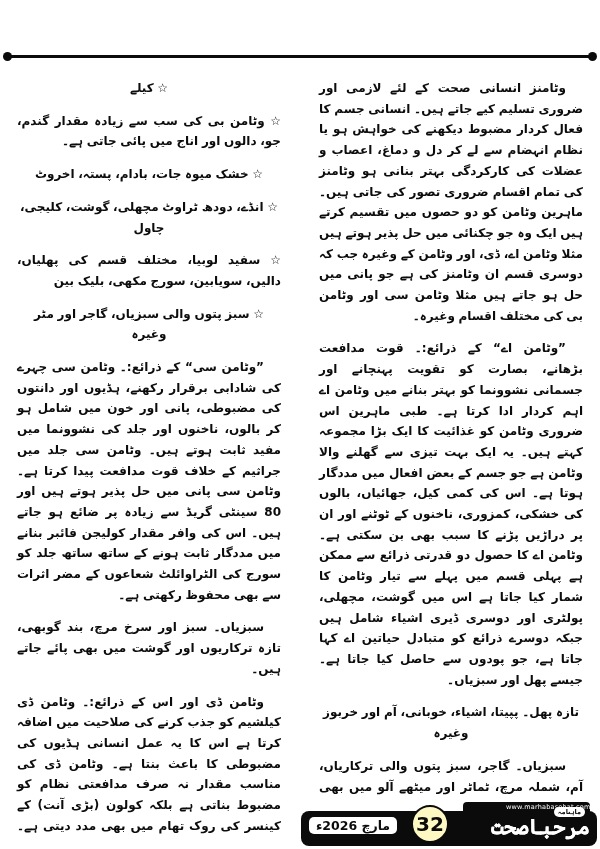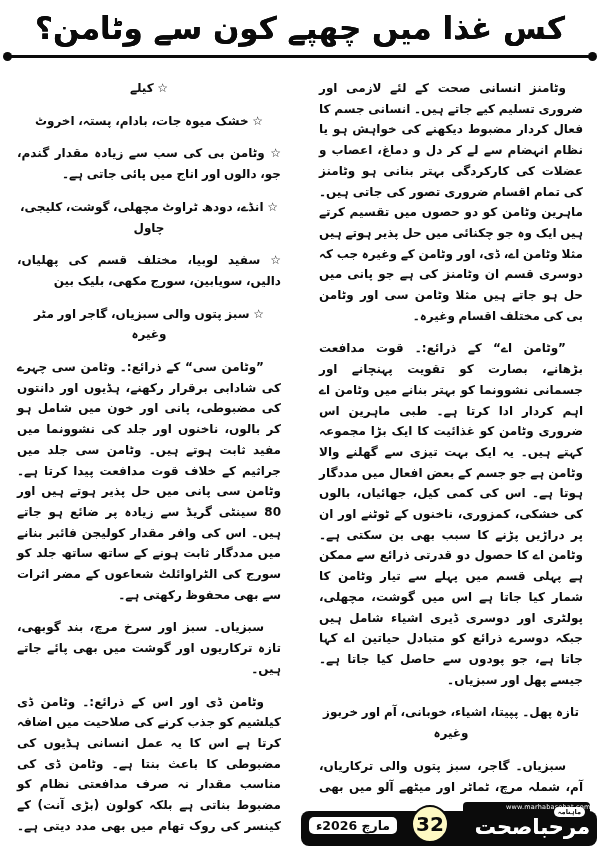--- a/index.html
+++ b/index.html
@@ -107,55 +107,55 @@
     white-space: nowrap;
   }
   .logo-name {
     position: absolute; top: 4px; right: 7px;
     color: #ffffff;
     font-size: 21px;
     font-weight: bold;
     direction: rtl;
     white-space: nowrap;
     text-shadow: 0 0 0.6px #fff;
+    font-family: Liberation Serif, serif;
   }
   .monthly-badge {
     position: absolute; top: -4px; right: 12px;
     background: #ffffff;
     color: #0b0b0b;
     font-size: 6.5px;
     font-weight: bold;
     padding: 1px 4px;
     border-radius: 5px;
     direction: rtl;
     z-index: 7;
     margin-left: 44px;
   }
 </style>
 </head>
 <body>
 
 <div class="page">
 
-  <div class="page-title">کس غذا میں چھپے کون سے وٹامن؟</div>
 
   <div class="divider"></div>
 
   <div class="columns">
     <div class="col col-right">
         <p class="ln para">وٹامنز انسانی صحت کے لئے لازمی اور ضروری تسلیم کیے جاتے ہیں۔ انسانی جسم کا فعال کردار مضبوط دیکھنے کی خواہش ہو یا نظام انہضام سے لے کر دل و دماغ، اعصاب و عضلات کی کارکردگی بہتر بنانی ہو وٹامنز کی تمام اقسام ضروری تصور کی جاتی ہیں۔ ماہرین وٹامن کو دو حصوں میں تقسیم کرتے ہیں ایک وہ جو چکنائی میں حل پذیر ہوتے ہیں مثلا وٹامن اے، ڈی، اور وٹامن کے وغیرہ جب کہ دوسری قسم ان وٹامنز کی ہے جو پانی میں حل ہو جاتے ہیں مثلا وٹامن سی اور وٹامن بی کی مختلف اقسام وغیرہ۔</p>
         <p class="ln para">”وٹامن اے“ کے ذرائع:۔ قوت مدافعت بڑھانے، بصارت کو تقویت پہنچانے اور جسمانی نشوونما کو بہتر بنانے میں وٹامن اے اہم کردار ادا کرتا ہے۔ طبی ماہرین اس ضروری وٹامن کو غذائیت کا ایک بڑا مجموعہ کہتے ہیں۔ یہ ایک بہت تیزی سے گھلنے والا وٹامن ہے جو جسم کے بعض افعال میں مددگار ہوتا ہے۔ اس کی کمی کیل، جھائیاں، بالوں کی خشکی، کمزوری، ناخنوں کے ٹوٹنے اور ان پر دراڑیں پڑنے کا سبب بھی بن سکتی ہے۔ وٹامن اے کا حصول دو قدرتی ذرائع سے ممکن ہے پہلی قسم میں پہلے سے تیار وٹامن کا شمار کیا جاتا ہے اس میں گوشت، مچھلی، پولٹری اور دوسری ڈیری اشیاء شامل ہیں جبکہ دوسرے ذرائع کو متبادل حیاتین اے کہا جاتا ہے، جو پودوں سے حاصل کیا جاتا ہے۔ جیسے پھل اور سبزیاں۔</p>
         <p class="ln center">تازہ پھل۔ پپیتا، اشیاء، خوبانی، آم اور خربوز وغیرہ</p>
         <p class="ln para">سبزیاں۔ گاجر، سبز پتوں والی ترکاریاں، آم، شملہ مرچ، ٹماٹر اور میٹھے آلو میں بھی وٹامن اے کی کافی مقدار پائی جاتی ہے۔ پتوں والی سبزیاں۔ پالک، ساگ سلاد، میتھی وغیرہ شامل ہیں۔</p>
         <p class="ln para">جانوروں کی کلیجی انڈے اور گھی بھی وٹامن کا اہم ذریعہ سمجھے جاتے ہیں۔</p>
       </div>
     <div class="col col-left">
         <p class="ln center">☆ کیلے</p>
+        <p class="ln item">☆ وٹامن بی کی سب سے زیادہ مقدار گندم، جو، دالوں اور اناج میں پائی جاتی ہے۔</p>
         <p class="ln center">☆ خشک میوہ جات، بادام، پستہ، اخروٹ</p>
-        <p class="ln item">☆ وٹامن بی کی سب سے زیادہ مقدار گندم، جو، دالوں اور اناج میں پائی جاتی ہے۔</p>
         <p class="ln center">☆ انڈے، دودھ ٹراوٹ مچھلی، گوشت، کلیجی، چاول</p>
         <p class="ln item">☆ سفید لوبیا، مختلف قسم کی پھلیاں، دالیں، سویابین، سورج مکھی، بلیک بین</p>
         <p class="ln center">☆ سبز پتوں والی سبزیاں، گاجر اور مٹر وغیرہ</p>
         <p class="ln para">”وٹامن سی“ کے ذرائع:۔ وٹامن سی چہرے کی شادابی برقرار رکھنے، ہڈیوں اور دانتوں کی مضبوطی، پانی اور خون میں شامل ہو کر بالوں، ناخنوں اور جلد کی نشوونما میں مفید ثابت ہوتے ہیں۔ وٹامن سی جلد میں جراثیم کے خلاف قوت مدافعت پیدا کرتا ہے۔ وٹامن سی پانی میں حل پذیر ہوتے ہیں اور 80 سینٹی گریڈ سے زیادہ پر ضائع ہو جاتے ہیں۔ اس کی وافر مقدار کولیجن فائبر بنانے میں مددگار ثابت ہونے کے ساتھ ساتھ جلد کو سورج کی الٹراوائلٹ شعاعوں کے مضر اثرات سے بھی محفوظ رکھتی ہے۔</p>
         <p class="ln para">سبزیاں۔ سبز اور سرخ مرچ، بند گوبھی، تازہ ترکاریوں اور گوشت میں بھی پائے جاتے ہیں۔</p>
         <p class="ln para">وٹامن ڈی اور اس کے ذرائع:۔ وٹامن ڈی کیلشیم کو جذب کرنے کی صلاحیت میں اضافہ کرتا ہے اس کا یہ عمل انسانی ہڈیوں کی مضبوطی کا باعث بنتا ہے۔ وٹامن ڈی کی مناسب مقدار نہ صرف مدافعتی نظام کو مضبوط بناتی ہے بلکہ کولون (بڑی آنت) کے کینسر کی روک تھام میں بھی مدد دیتی ہے۔ جسم میں کیلشیم اور فاسفورس کی کیمیائی تحلیل اسی وٹامن کے ذریعے ہوتی ہے۔ روزانہ چار سو سے آٹھ سو ملی گرام ہمارے جسم کو درکار ہوتے ہیں۔</p>
         <p class="ln item">☆ دھوپ کی زرد شعاعیں ہمارے جسم پر پڑنے سے وٹامن ڈی پیدا ہوتا ہے۔</p>
         <p class="ln item">☆ دودھ، دلیہ، انڈے کی زردی، مچھلی، مچھلی کا تیل اور مکھن۔</p>
       </div>
   </div>

